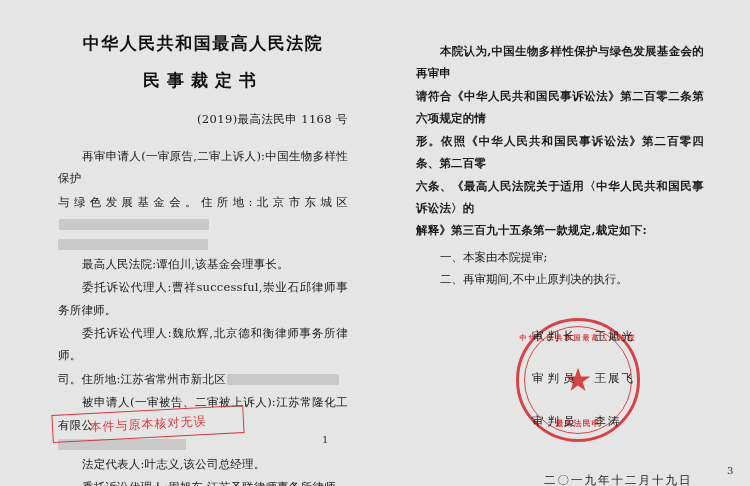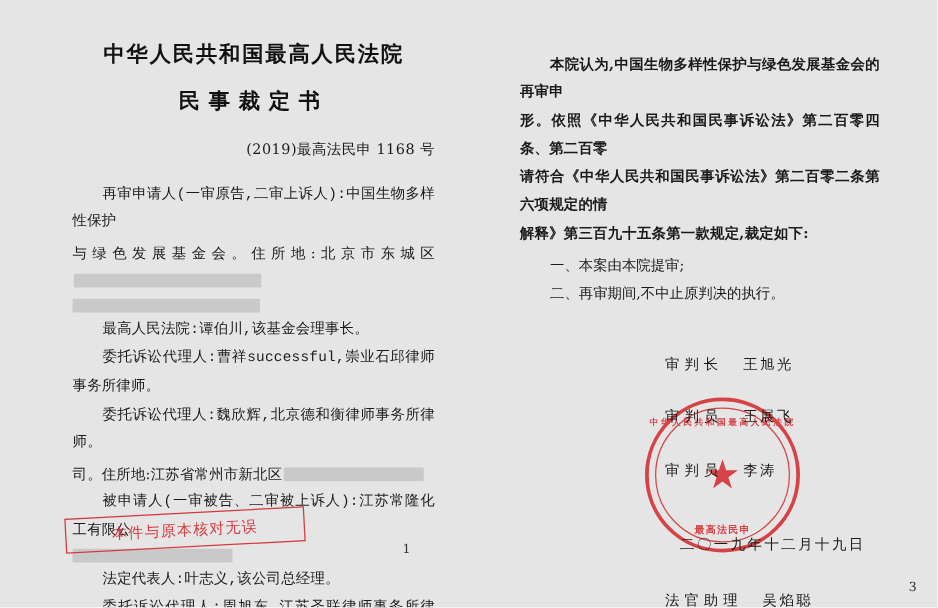--- a/index.html
+++ b/index.html
@@ -51,21 +51,21 @@
   }
 
   
   .para {
     font-size: 11.5px;
     line-height: 1.95;
     text-align: justify;
     margin: 0 0 1px 0;
     letter-spacing: 0.2px;
   }
-  .indent { text-indent: 24px; font-family: Liberation Mono, monospace; }
+  .indent { text-indent: 24px; }
   .block-first { margin-top: 18px; }
 
   
   .redact {
     display: inline-block;
     vertical-align: -2px;
     height: 11px;
     background: #c9c9c9;
     border-radius: 1px;
     margin: 0 1px;
@@ -241,22 +241,23 @@
     <div class="para indent">委托诉讼代理人:周旭东,江苏圣联律师事务所律师。</div>
 
     <div class="verify-stamp">本件与原本核对无误</div>
 
     <div class="page-num page-num-left" style="position:absolute;">1</div>
   </div>
 
   <div class="page-half right-page">
 
     <div class="r-para" style="margin-top:18px; text-indent:24px;">本院认为,中国生物多样性保护与绿色发展基金会的再审申</div>
+    <div class="r-para">请符合《中华人民共和国民事诉讼法》第二百零二条第六项规定的情</div>
     <div class="r-para">形。依照《中华人民共和国民事诉讼法》第二百零四条、第二百零</div>
-    <div class="r-para">请符合《中华人民共和国民事诉讼法》第二百零二条第六项规定的情</div>
+    <div class="r-para">六条、《最高人民法院关于适用〈中华人民共和国民事诉讼法〉的</div>
     <div class="r-para">解释》第三百九十五条第一款规定,裁定如下:</div>
 
     <div class="ruling-item" style="margin-top:4px;">一、本案由本院提审;</div>
     <div class="ruling-item">二、再审期间,不中止原判决的执行。</div>
 
     <div class="seal">
       <div class="seal-inner"></div>
       <div class="seal-text-top" style="font-size:7px;">中华人民共和国最高人民法院</div>
       <div class="seal-star">★</div>
       <div class="seal-text-bottom">最高法民申</div>

